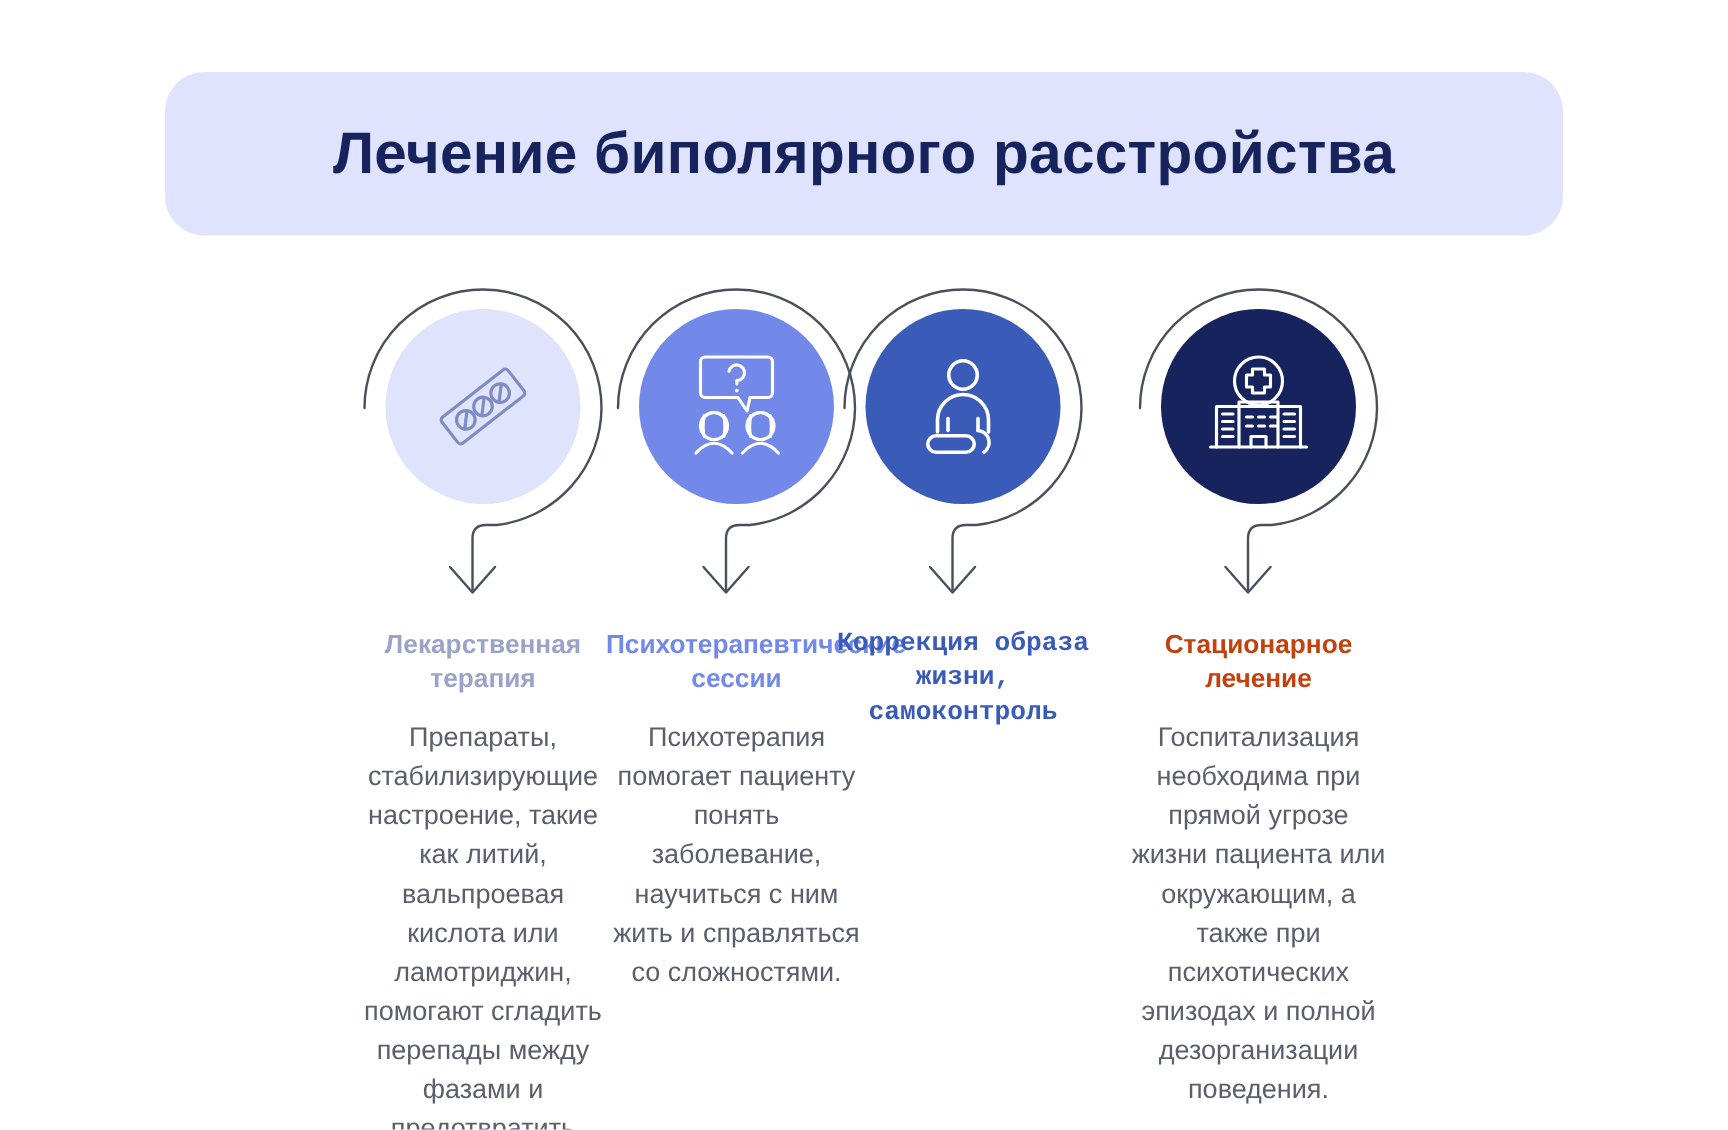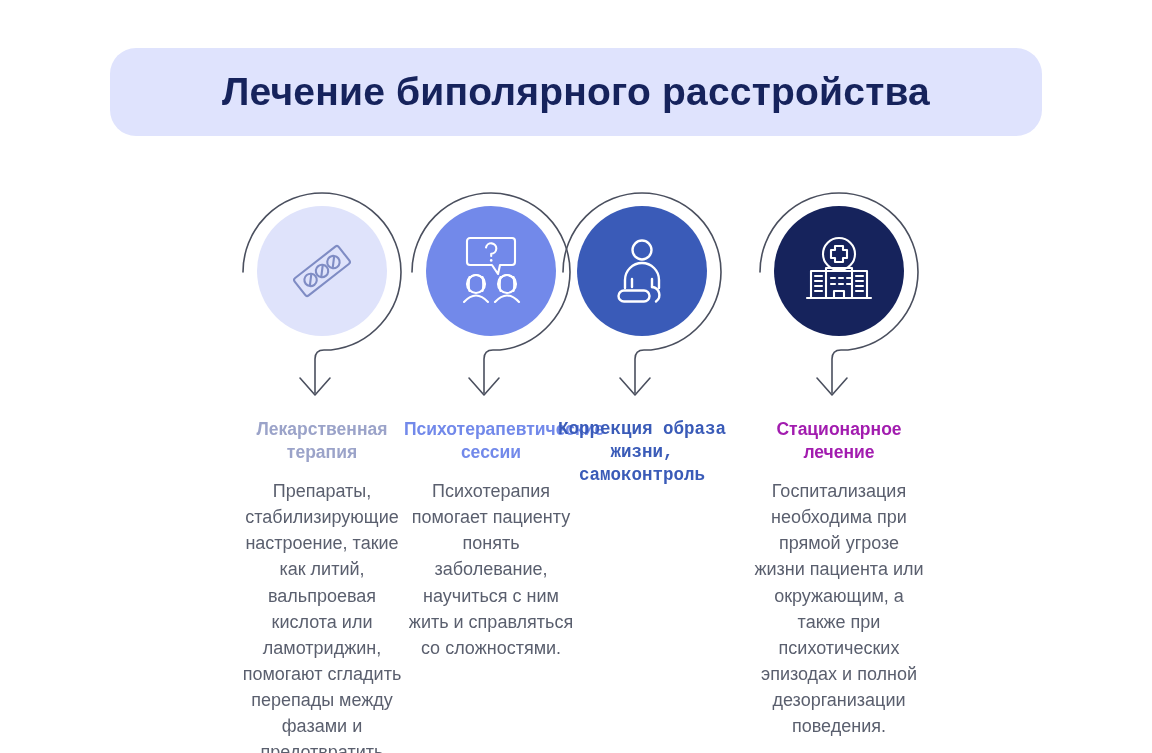--- a/index.html
+++ b/index.html
@@ -14,21 +14,21 @@
     overflow: hidden;
     position: relative;
   }
 
   
   .banner {
     position: absolute;
     left: 110px;
     top: 48px;
     width: 932px;
-    height: 88px;
+    height: 109px;
     background: #dfe3fd;
     border-radius: 26px;
     display: flex;
     align-items: center;
     justify-content: center;
   }
   .banner-title {
     font-size: 39px;
     font-weight: bold;
     color: #16235c;
@@ -97,21 +97,21 @@
   .col-body {
     font-size: 18px;
     line-height: 1.45;
     color: #5a5f6e;
     margin: 0;
   }
 
   .h-1 { color: #9ba3c9; }
   .h-2 { color: #7289ea; }
   .h-3 { color: #3a5bb8; }
-  .h-4 { color: #a21caf; text-align: center; }
+  .h-4 { color: #c2410c; text-align: center; }
 </style>
 </head>
 <body>
 
 <div class="banner">
   <div class="banner-title">Лечение биполярного расстройства</div>
 </div>
 
 <div class="steps">
 

